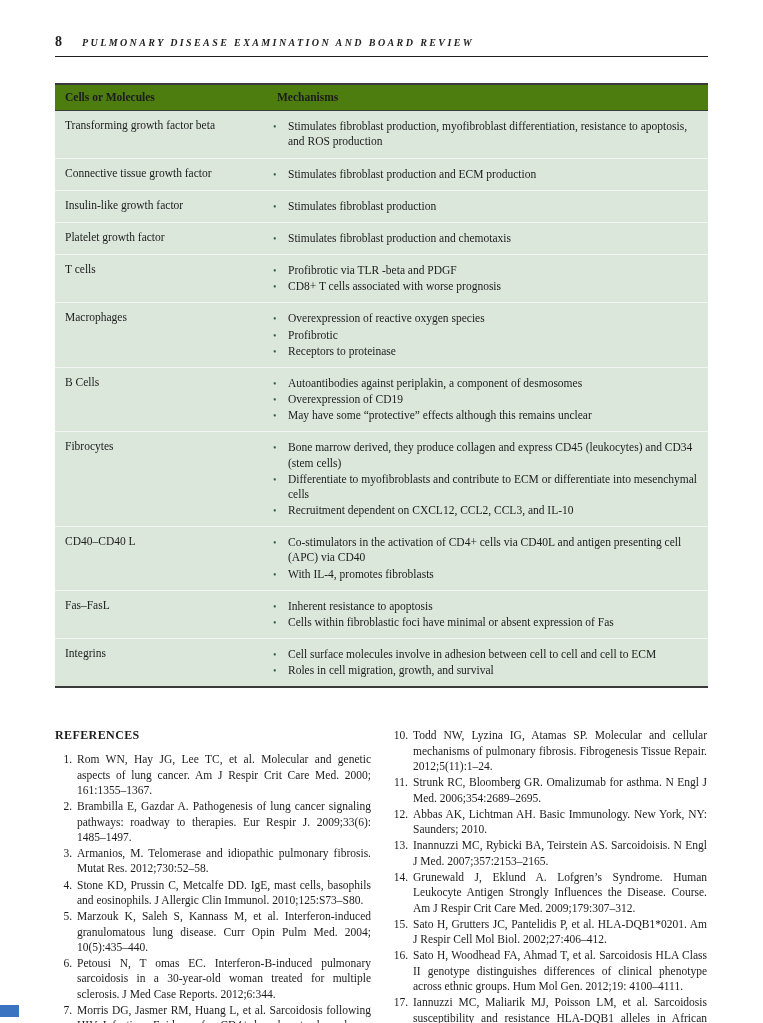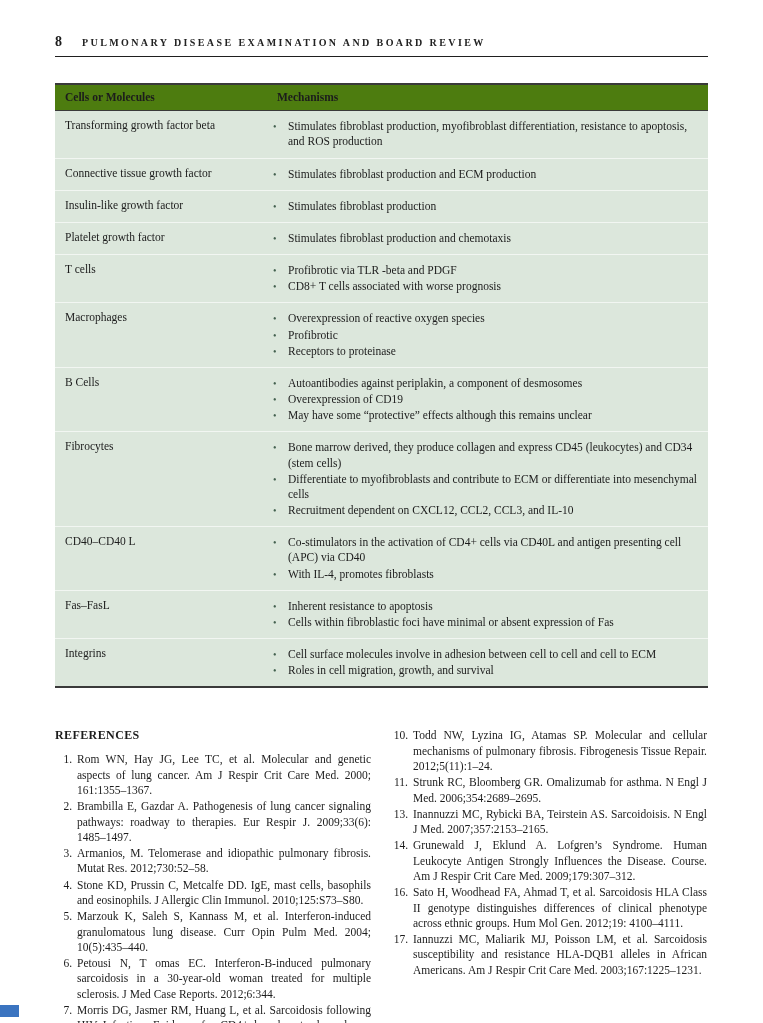--- a/index.html
+++ b/index.html
@@ -31,20 +31,21 @@
     font-weight: bold;
     font-size: 14px;
   }
   .running-title {
     margin-left: 20px;
     font-weight: bold;
     font-size: 10px;
     letter-spacing: 2.4px;
     text-transform: uppercase;
     color: #222;
+    font-style: italic;
   }
   .head-rule {
     border: none;
     border-top: 1.6px solid #1f1f1f;
     margin: 6px 0 0 0;
   }
   
   table.cells-table {
     margin-top: 26px;
     width: 100%;
@@ -341,26 +342,34 @@
           <div>
               <div class="ref-item">
                 <span class="ref-num">10.</span>
                 <span class="ref-text">Todd NW, Lyzina IG, Atamas SP. Molecular and cellular mechanisms of pulmonary fibrosis. Fibrogenesis Tissue Repair. 2012;5(11):1–24.</span>
               </div>
               <div class="ref-item">
                 <span class="ref-num">11.</span>
                 <span class="ref-text">Strunk RC, Bloomberg GR. Omalizumab for asthma. N Engl J Med. 2006;354:2689–2695.</span>
               </div>
               <div class="ref-item">
+                <span class="ref-num">12.</span>
+                <span class="ref-text">Abbas AK, Lichtman AH. Basic Immunology. New York, NY: Saunders; 2010.</span>
+              </div>
+              <div class="ref-item">
                 <span class="ref-num">13.</span>
                 <span class="ref-text">Inannuzzi MC, Rybicki BA, Teirstein AS. Sarcoidoisis. N Engl J Med. 2007;357:2153–2165.</span>
               </div>
               <div class="ref-item">
                 <span class="ref-num">14.</span>
                 <span class="ref-text">Grunewald J, Eklund A. Lofgren’s Syndrome. Human Leukocyte Antigen Strongly Influences the Disease. Course. Am J Respir Crit Care Med. 2009;179:307–312.</span>
+              </div>
+              <div class="ref-item">
+                <span class="ref-num">15.</span>
+                <span class="ref-text">Sato H, Grutters JC, Pantelidis P, et al. HLA-DQB1*0201. Am J Respir Cell Mol Biol. 2002;27:406–412.</span>
               </div>
               <div class="ref-item">
                 <span class="ref-num">16.</span>
                 <span class="ref-text">Sato H, Woodhead FA, Ahmad T, et al. Sarcoidosis HLA Class II genotype distinguishes differences of clinical phenotype across ethnic groups. Hum Mol Gen. 2012;19: 4100–4111.</span>
               </div>
               <div class="ref-item">
                 <span class="ref-num">17.</span>
                 <span class="ref-text">Iannuzzi MC, Maliarik MJ, Poisson LM, et al. Sarcoidosis susceptibility and resistance HLA-DQB1 alleles in African Americans. Am J Respir Crit Care Med. 2003;167:1225–1231.</span>
               </div>
             </div>

